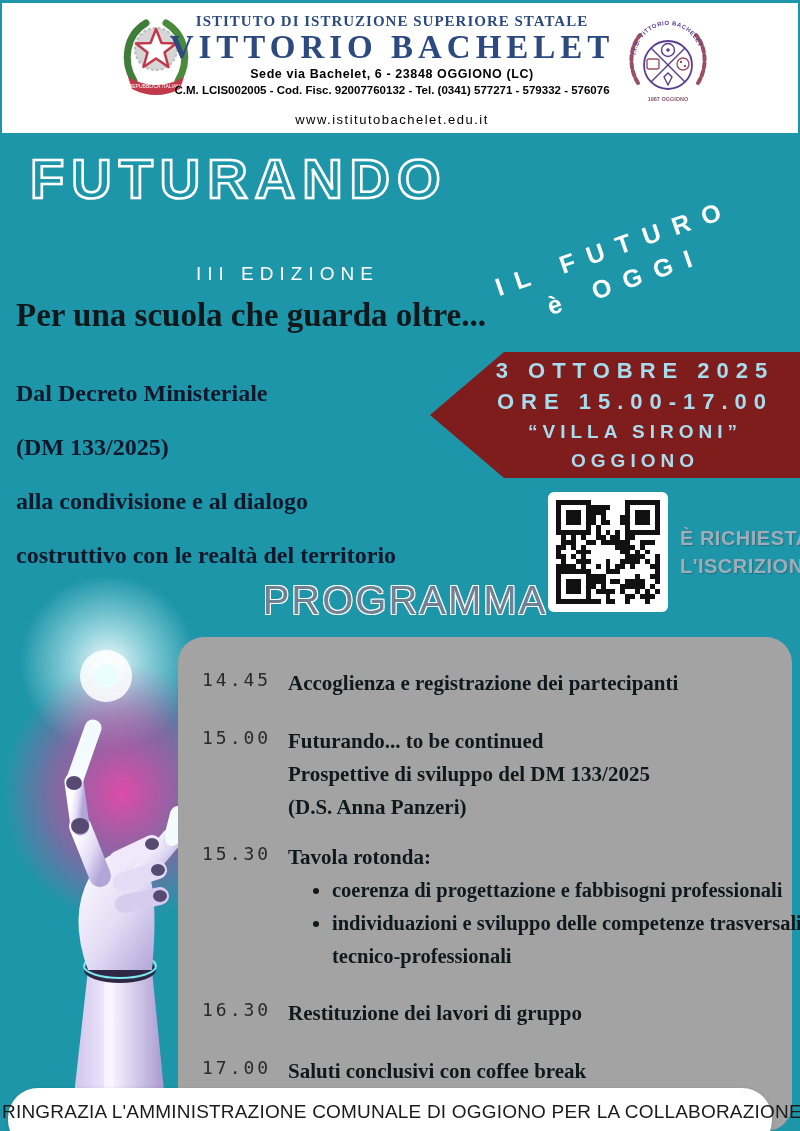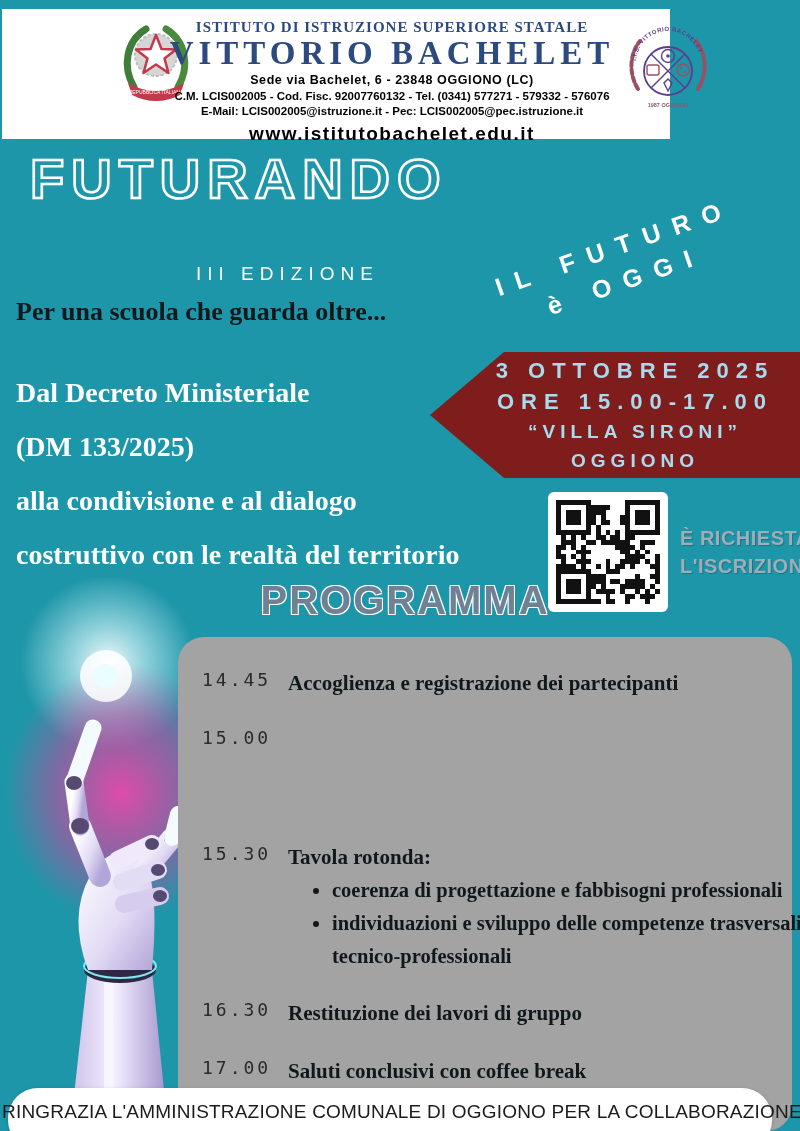--- a/index.html
+++ b/index.html
@@ -1,64 +1,64 @@
 <!DOCTYPE html>
 <html><head>
 <meta charset="utf-8">
 <style>
   html,body{margin:0;padding:0;}
   .stage{position:relative;width:800px;height:1131px;background:#1E96A9;overflow:hidden;
          font-family:"Liberation Sans",sans-serif;}
 
   
-  .header{position:absolute;left:2px;top:9px;width:668px;height:130px;background:#ffffff;}
+  .header{position:absolute;left:2px;top:3px;width:796px;height:130px;background:#ffffff;}
   .hdr-center{position:absolute;left:150px;top:6px;width:480px;text-align:center;color:#000;}
   .hdr-line1{font-family:"Liberation Serif",serif;font-weight:bold;font-size:15px;
              letter-spacing:1px;color:#2C4A7F;margin-top:4px;}
   .hdr-name{font-family:"Liberation Serif",serif;font-weight:bold;font-size:33px;
             letter-spacing:5px;color:#2C4A7F;line-height:34px;}
   .hdr-addr{font-size:12.5px;font-weight:bold;letter-spacing:.6px;margin-top:3px;}
   .hdr-codes{font-size:11.5px;font-weight:bold;margin-top:3px;}
   .hdr-mail{font-size:11.5px;font-weight:bold;margin-top:3px;}
-  .hdr-web{font-size:19px;font-weight:bold;letter-spacing:1.5px;margin-top:6px;}
+  .hdr-web{font-size:13px;font-weight:normal;letter-spacing:1.5px;margin-top:16px;}
   .hdr-logo{position:absolute;}
 
   
   .title{position:absolute;left:30px;top:146px;font-size:56px;font-weight:800;
          letter-spacing:7px;color:transparent;-webkit-text-stroke:2.6px #ffffff;
          font-family:"Liberation Sans",sans-serif;}
   .edition{position:absolute;left:196px;top:263px;font-size:19px;color:#ffffff;
            letter-spacing:6px;font-weight:400;}
   .tagline{position:absolute;left:455px;top:232px;width:330px;transform:rotate(-19deg);
            text-align:center;color:#ffffff;font-weight:bold;}
   .tagline .tl1{font-size:25px;letter-spacing:13px;}
   .tagline .tl2{font-size:25px;letter-spacing:13px;margin-top:6px;}
   .subtitle{position:absolute;left:16px;top:297px;font-family:"Liberation Serif",serif;
-            font-weight:bold;font-size:26px;color:#10181c;}
+            font-weight:bold;font-size:33px;color:#10181c;}
   .bodylines{position:absolute;left:16px;top:366px;font-family:"Liberation Serif",serif;
-             font-weight:bold;font-size:28px;color:#ffffff;}
+             font-weight:bold;font-size:24px;color:#0f172a;}
   .bodylines div{height:54px;line-height:54px;}
 
   
   .banner{position:absolute;left:430px;top:352px;width:370px;height:126px;background:#7f1d1d;
           clip-path:polygon(0 50%,20% 0,100% 0,100% 100%,20% 100%);
           display:flex;flex-direction:column;justify-content:center;align-items:center;
           padding-left:40px;box-sizing:border-box;}
   .banner .b1{font-size:22px;font-weight:bold;letter-spacing:7px;color:#A7DCEF;line-height:31px;}
   .banner .b2{font-size:19px;font-weight:bold;letter-spacing:5px;color:#A7DCEF;line-height:29px;}
 
   
   .qrbox{position:absolute;left:548px;top:492px;width:120px;height:120px;background:#ffffff;
          border-radius:6px;display:flex;align-items:center;justify-content:center;}
   .reg{position:absolute;left:680px;top:524px;font-size:20px;font-weight:bold;line-height:28px;
        color:#9FADB8;letter-spacing:.5px;text-shadow:1px 1px 1px rgba(30,50,60,.35);}
 
   
   .prog-head{position:absolute;left:250px;top:578px;width:310px;text-align:center;
-             font-size:40px;font-weight:700;letter-spacing:2px;color:#6F8195;
+             font-size:40px;font-weight:400;letter-spacing:2px;color:#6F8195;
              text-shadow:-1px -1px 0 #fff,1px -1px 0 #fff,-1px 1px 0 #fff,1px 1px 0 #fff;}
   .panel{position:absolute;left:178px;top:637px;width:614px;height:494px;background:#a3a3a3;
          border-radius:26px;}
   .prow{position:absolute;left:24px;display:flex;gap:22px;}
   .ptime{width:64px;flex:none;font-family:"DejaVu Sans Mono","Liberation Mono",monospace;
          font-size:18px;letter-spacing:3px;color:#2a2a2a;padding-top:2px;}
   .ptext{font-family:"Liberation Serif",serif;font-weight:bold;font-size:21px;color:#10181c;
          line-height:33px;}
   .ptext ul{margin:0;padding:0 0 0 44px;list-style:disc;width:505px;font-size:20.5px;}
   .ptext ul li{line-height:33px;}
@@ -86,21 +86,20 @@
       <path d="M38 14 L43.5 28 L58 28.5 L46.5 37.5 L50.5 52 L38 43.5 L25.5 52 L29.5 37.5 L18 28.5 L32.5 28 Z" fill="#ffffff" stroke="#C2394B" stroke-width="2.5" stroke-linejoin="round"></path>
       <path d="M10 62 Q38 78 66 62 L62 74 Q38 86 14 74 Z" fill="#C2394B"></path>
       <text x="38" y="72.5" text-anchor="middle" font-size="5" fill="#ffffff">REPUBBLICA ITALIANA</text>
     </svg>
 
     <div class="hdr-center">
       <div class="hdr-line1">ISTITUTO DI ISTRUZIONE SUPERIORE STATALE</div>
       <div class="hdr-name">VITTORIO BACHELET</div>
       <div class="hdr-addr">Sede via Bachelet, 6 - 23848 OGGIONO (LC)</div>
       <div class="hdr-codes">C.M. LCIS002005 - Cod. Fisc. 92007760132 - Tel. (0341) 577271 - 579332 - 576076</div>
-      <div class="hdr-mail">E-Mail: LCIS002005@istruzione.it  -  Pec: LCIS002005@pec.istruzione.it</div>
       <div class="hdr-web">www.istitutobachelet.edu.it</div>
     </div>
 
     <svg class="hdr-logo" style="left:622px;top:10px" width="88" height="96" viewBox="0 0 88 96">
       <defs>
           <path id="arcT" d="M12 44 A32 32 0 0 1 76 44" fill="none"></path>
         </defs>
       <path d="M14 70 C4 54 6 34 16 22" fill="none" stroke="#9B4F63" stroke-width="4" stroke-dasharray="5 3" stroke-linecap="round"></path>
       <path d="M74 70 C84 54 82 34 72 22" fill="none" stroke="#9B4F63" stroke-width="4" stroke-dasharray="5 3" stroke-linecap="round"></path>
       <text font-size="6" fill="#5A3E8F" font-weight="bold" letter-spacing="0.5">
@@ -350,20 +349,25 @@
   <div class="panel">
     <div class="prow" style="top:30px">
       <div class="ptime">14.45</div>
       <div class="ptext">
           <div>Accoglienza e registrazione dei partecipanti</div>
         </div>
     </div>
 
     <div class="prow" style="top:88px">
       <div class="ptime">15.00</div>
+      <div class="ptext">
+        <div>Futurando... to be continued</div>
+        <div>Prospettive di sviluppo del DM 133/2025</div>
+        <div>(D.S. Anna Panzeri)</div>
+      </div>
     </div>
 
     <div class="prow" style="top:204px">
       <div class="ptime">15.30</div>
       <div class="ptext">
         <div>Tavola rotonda:</div>
         <ul>
           <li>coerenza di progettazione e fabbisogni professionali</li>
           <li>individuazioni e sviluppo delle competenze trasversali tecnico-professionali</li>
         </ul>

